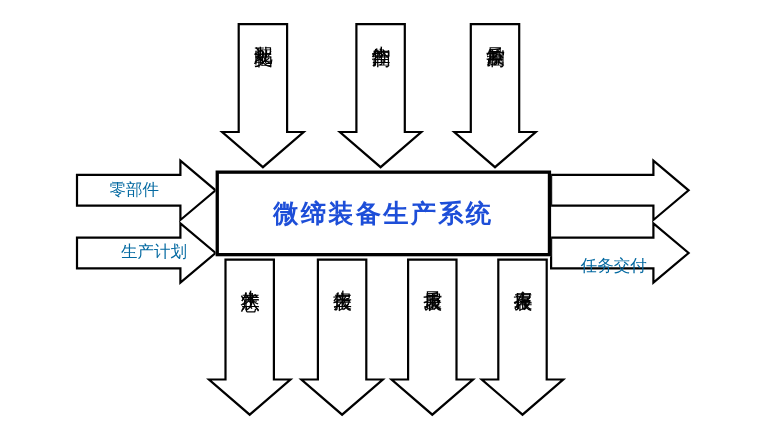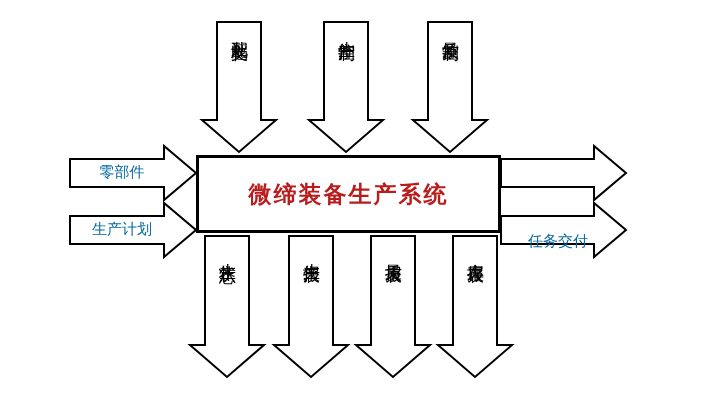--- a/index.html
+++ b/index.html
@@ -25,21 +25,21 @@
     background: #ffffff;
     display: flex;
     align-items: center;
     justify-content: center;
     box-sizing: border-box;
   }
   .center-box .label {
     font-size: 23px;
     font-weight: bold;
     letter-spacing: 2px;
-    color: #b91c1c;
+    color: #1d4ed8;
     white-space: nowrap;
   }
   .arrow-svg {
     position: absolute;
     left: 0;
     top: 0;
     width: 701px;
     height: 400px;
   }
   .arrow-svg polygon {
@@ -91,21 +91,21 @@
 
   <div class="center-box">
     <span class="label">微缔装备生产系统</span>
   </div>
 
   <div class="vlabel" style="left:230px; top:28px;">装配文档</div>
   <div class="vlabel" style="left:337px; top:28px;">生产控制</div>
   <div class="vlabel" style="left:441px; top:28px;">质量控制</div>
 
   <div class="hlabel" style="left:79px; top:163px; width:86px;">零部件</div>
-  <div class="hlabel" style="left:74px; top:220px; width:96px;">生产计划</div>
+  <div class="hlabel" style="left:92px; top:220px; width:96px;">生产计划</div>
 
   <div class="hlabel" style="left:506px; top:232px; width:104px;">任务交付</div>
 
   <div class="vlabel" style="left:218px; top:250px;">生产状态</div>
   <div class="vlabel" style="left:302px; top:250px;">生产报表</div>
   <div class="vlabel" style="left:384px; top:250px;">质量报表</div>
   <div class="vlabel" style="left:466px; top:250px;">库存报表</div>
 
 </div>
 

